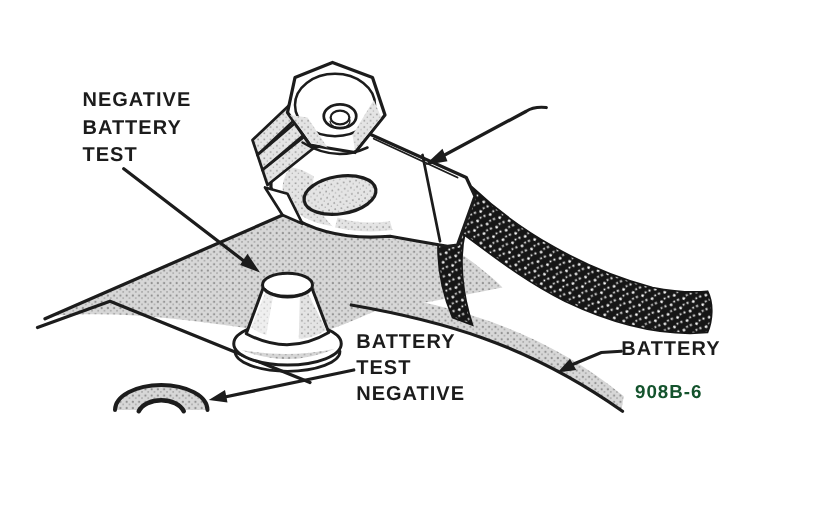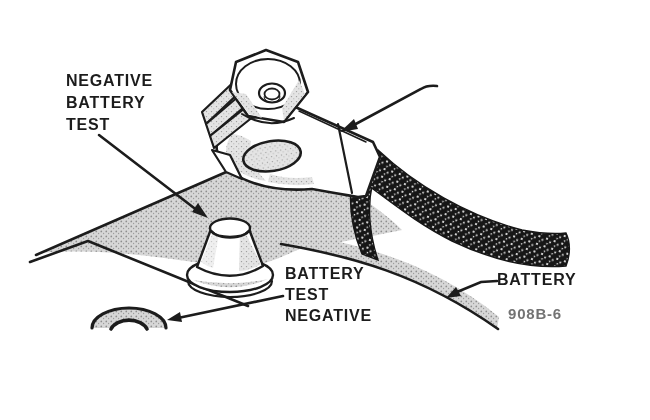--- a/index.html
+++ b/index.html
@@ -17,21 +17,21 @@
     font-weight:bold;
     font-size:16px;
     letter-spacing:0.8px;
     line-height:22px;
     white-space:nowrap;
   }
   .lbl span{display:block;}
   .lbl-tight{line-height:21px;}
   .fig-num{
     position:absolute;
-    color:#737373;
+    color:#14532d;
     font-weight:bold;
     font-size:15px;
     letter-spacing:0.8px;
   }
 </style>
 </head>
 <body>
 
 <div class="stage">
 

